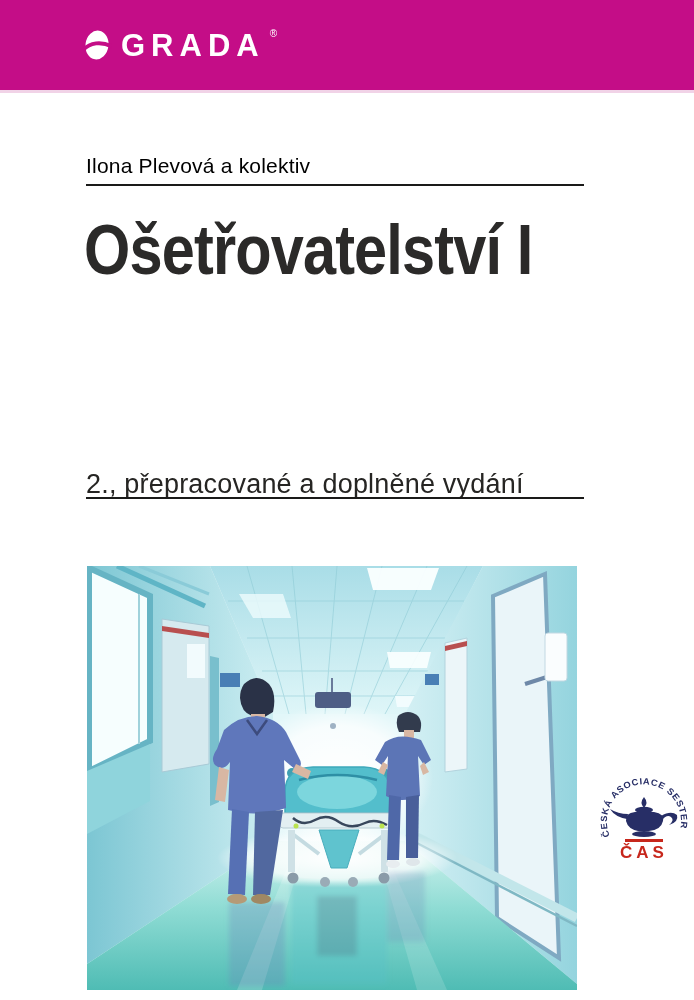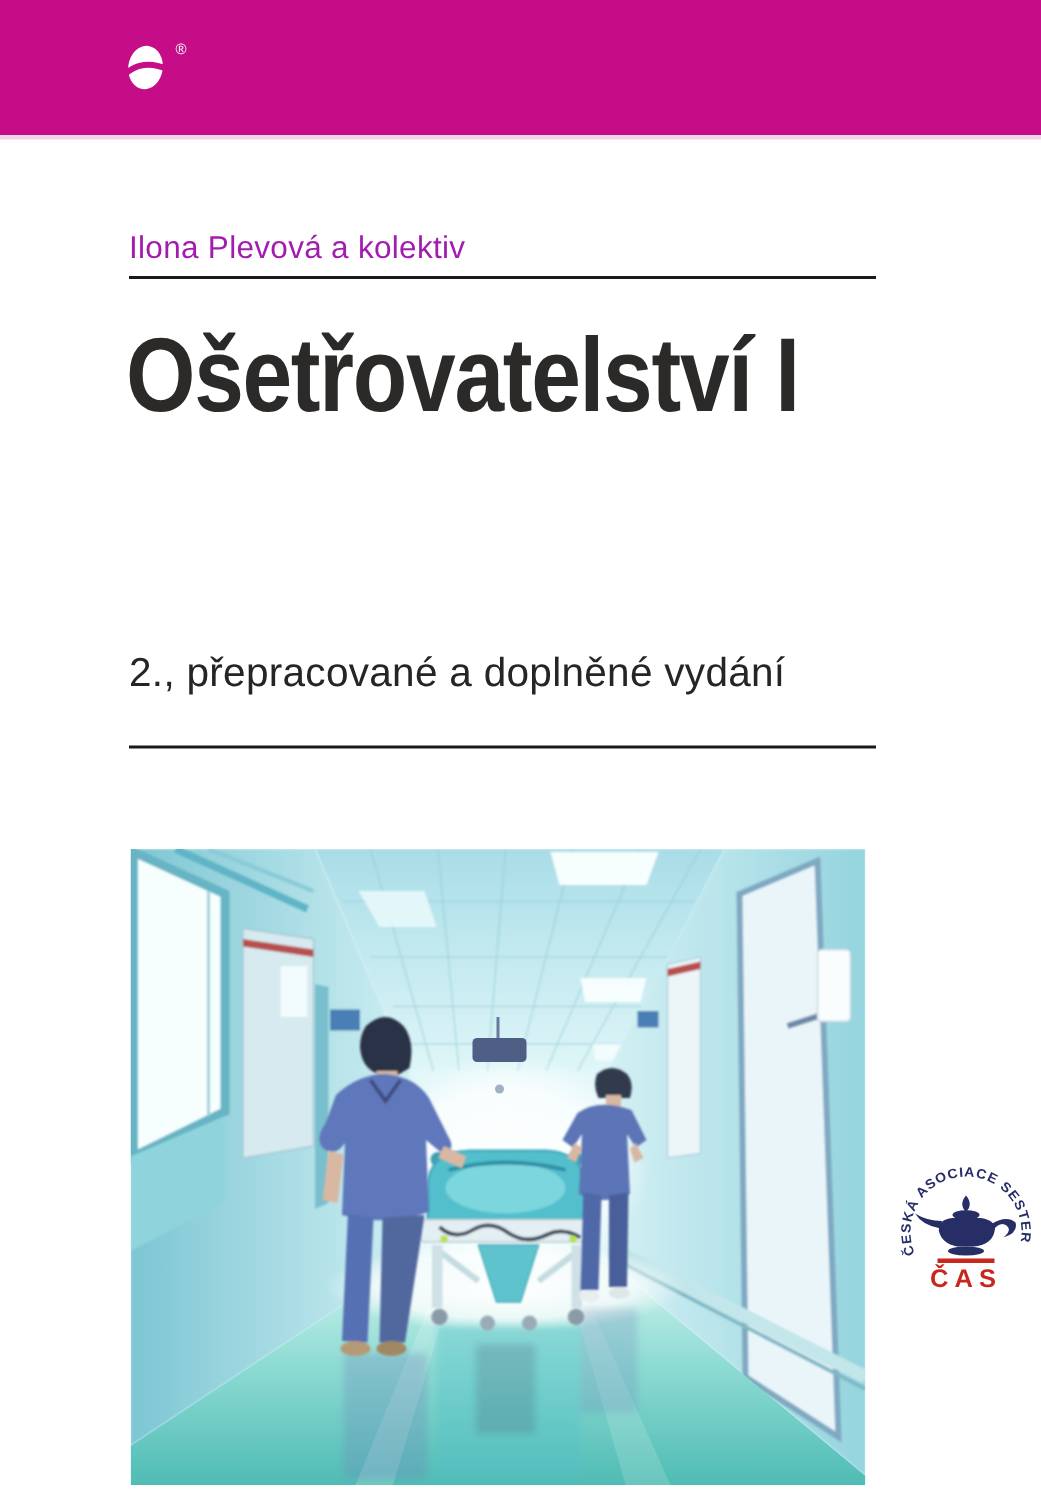--- a/index.html
+++ b/index.html
@@ -11,52 +11,53 @@
   .header{position:absolute;left:0;top:0;width:694px;height:90px;background:#c40d87;}
   .header-edge{position:absolute;left:0;top:90px;width:694px;height:3px;background:#f1d3e7;}
   .brand{position:absolute;left:82px;top:26px;display:flex;align-items:center;gap:9px;}
   .brand-word{
     color:#ffffff;font-size:31px;font-weight:bold;letter-spacing:6px;line-height:1;
     font-family:"Liberation Sans",sans-serif;
   }
   .brand-reg{color:#ffffff;font-size:10px;vertical-align:super;letter-spacing:0;position:relative;top:-12px;left:-4px;}
   
   .author{
-    position:absolute;left:86px;top:153px;font-size:21px;color:#a21caf;line-height:1.2;
+    position:absolute;left:86px;top:153px;font-size:21px;color:#000000;line-height:1.2;
     letter-spacing:.2px;
   }
   .rule{position:absolute;left:86px;width:498px;height:2px;background:#1a1a19;}
   .rule-1{top:184px;}
   .rule-2{top:497px;}
   .title{
     position:absolute;left:84px;top:212px;font-size:70px;font-weight:bold;color:#2b2a29;
     line-height:1.1;white-space:nowrap;transform:scaleX(.85);transform-origin:left top;
     letter-spacing:-1px;
   }
   .edition{
-    position:absolute;left:86px;top:432px;font-size:27px;color:#262523;line-height:1.2;
+    position:absolute;left:86px;top:468px;font-size:27px;color:#262523;line-height:1.2;
     letter-spacing:.2px;
   }
   
   .photo{position:absolute;left:87px;top:566px;width:490px;height:424px;overflow:hidden;}
   
   .badge-cas{position:absolute;left:597px;top:764px;width:94px;height:100px;}
   .badge-sestra{position:absolute;left:607px;top:874px;width:70px;height:70px;}
 </style>
 </head>
 <body>
 
 <div class="cover">
 
   <div class="header">
     <div class="brand">
       <svg width="30" height="38" viewBox="0 0 30 38" aria-hidden="true">
         <ellipse cx="15" cy="19" rx="11.5" ry="14.5" fill="#ffffff" transform="rotate(8 15 19)"></ellipse>
         <path d="M 1 24 C 8 16.5, 19 15, 30 20.5" stroke="#c40d87" stroke-width="4" fill="none"></path>
       </svg>
+      <span class="brand-word">GRADA</span>
       <span class="brand-reg">®</span>
     </div>
   </div>
   <div class="header-edge"></div>
 
   <div class="author">Ilona Plevová a kolektiv</div>
   <div class="rule rule-1"></div>
   <div class="title">Ošetřovatelství I</div>
   <div class="edition">2., přepracované a doplněné vydání</div>
   <div class="rule rule-2"></div>

